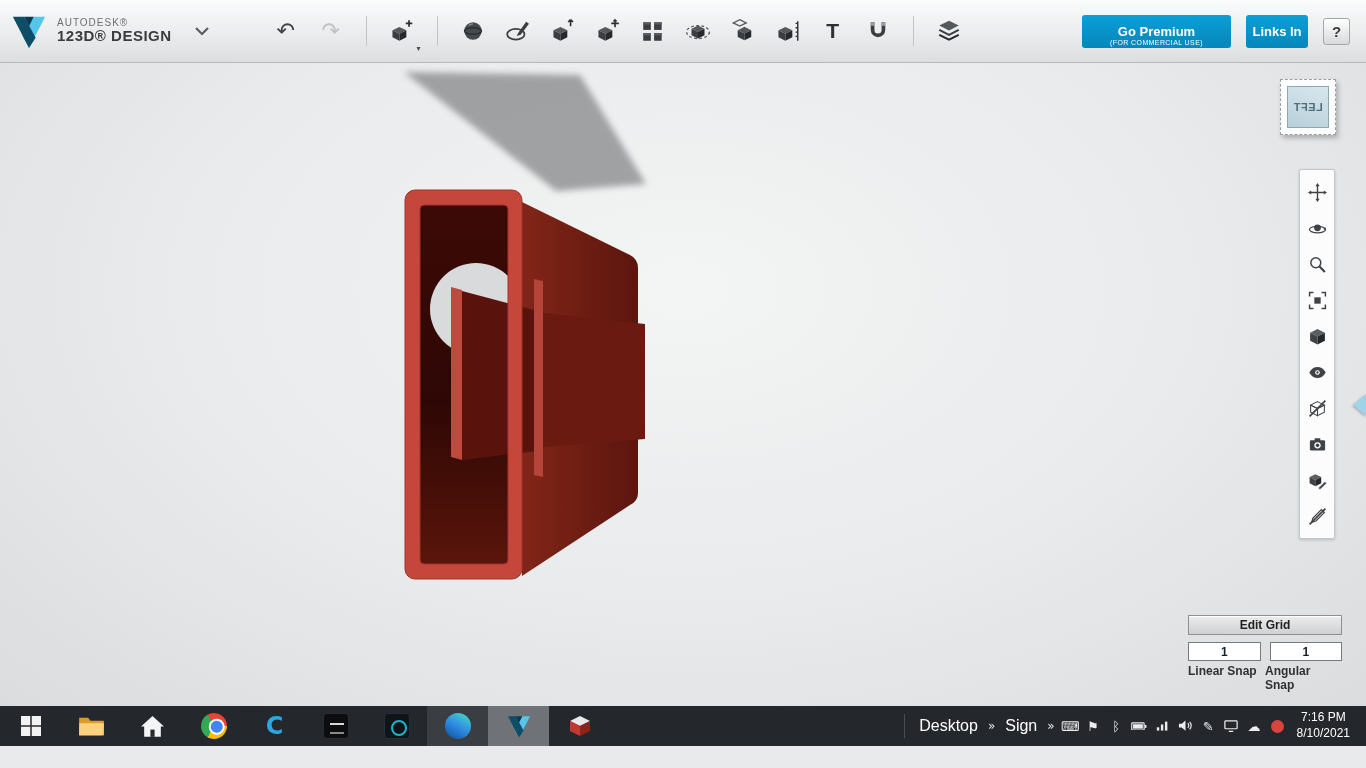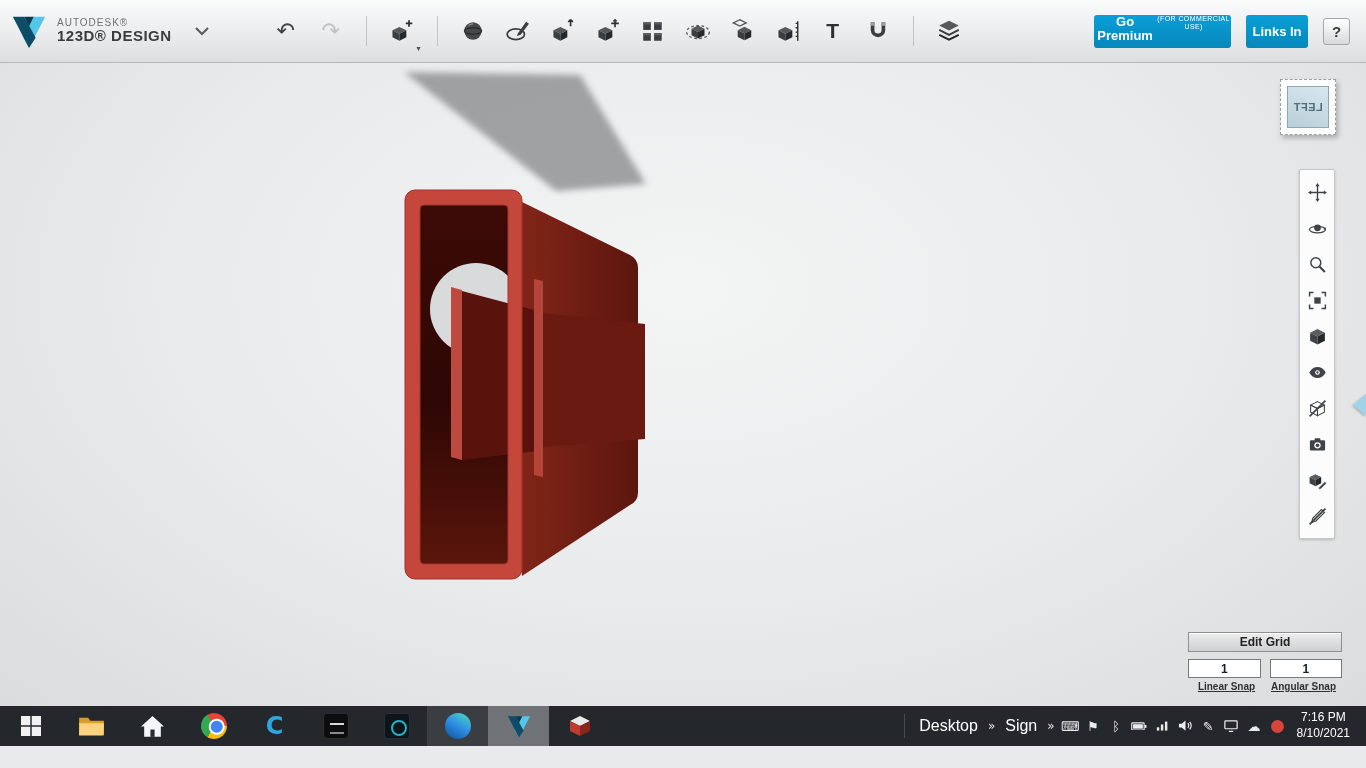--- a/index.html
+++ b/index.html
@@ -31,21 +31,21 @@
   .tools { display:flex; align-items:center; margin-left:55px; gap:3px; }
   .tool { position:relative; width:42px; height:42px; display:flex; align-items:center; justify-content:center; border-radius:3px; cursor:pointer; }
   .ti { width:26px; height:26px; }
   .arrow-glyph { font-size:22px; line-height:1; color:#3f4347; }
   .arrow-glyph.disabled { color:#bfc2c4; }
   .tsep { width:1px; height:30px; background:#c2c4c6; margin:0 11px; }
   .tool-caret { position:absolute; right:2px; bottom:-1px; font-size:8px; color:#4a4e51; }
   .text-tool-glyph { font-size:21px; font-weight:bold; color:#2e3234; }
 
   .appbar-right { margin-left:auto; display:flex; align-items:center; gap:15px; padding-right:6px; }
-  .btn-premium { width:137px; height:33px; background:linear-gradient(var(--accent-blue,#0a9fd8), #0687b9); border-radius:3px; color:#fff; text-align:center; cursor:pointer; display:flex; flex-direction:row; justify-content:flex-end; line-height:1.15; }
+  .btn-premium { width:149px; height:33px; background:linear-gradient(var(--accent-blue,#0a9fd8), #0687b9); border-radius:3px; color:#fff; text-align:center; cursor:pointer; display:flex; flex-direction:column; justify-content:flex-end; line-height:1.15; }
   .btn-premium .l1 { font-size:13px; font-weight:bold; }
   .btn-premium .l2 { font-size:7px; letter-spacing:.4px; }
   .btn-signin { width:62px; height:33px; background:linear-gradient(var(--accent-blue,#0a9fd8), #0687b9); border-radius:3px; color:#fff; font-size:13px; font-weight:bold; display:flex; align-items:center; justify-content:center; cursor:pointer; }
   .btn-help { width:27px; height:27px; background:linear-gradient(#ffffff,#d8d9da); border:1px solid #a5a8aa; border-radius:3px; color:#3a3e41; font-size:15px; font-weight:bold; display:flex; align-items:center; justify-content:center; cursor:pointer; }
 
   
   .viewport { position:relative; height:643px; background:radial-gradient(ellipse at 50% 35%, #f3f4f4 0%, var(--canvas-bg,#e9eaeb) 55%, #dbdcde 100%); overflow:hidden; }
   .scene { position:absolute; inset:0; }
 
   .viewcube { position:absolute; top:16px; right:30px; width:56px; height:56px; background:#fdfdfd; border:1px dashed #98a0a4; box-shadow:2px 3px 5px rgba(0,0,0,.25); display:flex; align-items:center; justify-content:center; cursor:pointer; }
@@ -55,21 +55,21 @@
   .nav-btn { width:30px; height:30px; display:flex; align-items:center; justify-content:center; cursor:pointer; border-radius:2px; }
   .nav-btn svg { width:19px; height:19px; }
 
   .panel-handle { position:absolute; right:0; top:331px; width:0; height:0; border-top:11px solid transparent; border-bottom:11px solid transparent; border-right:13px solid #9fd4e8; filter:drop-shadow(-1px 1px 1px rgba(0,0,0,.25)); cursor:pointer; }
 
   .grid-panel { position:absolute; right:24px; bottom:14px; width:154px; }
   .eg-btn { height:20px; background:linear-gradient(#ededee,#cfd0d1); border:1px solid #8e9092; box-shadow:inset 0 1px 0 #fff; font-size:12px; font-weight:bold; color:#222; display:flex; align-items:center; justify-content:center; cursor:pointer; }
   .eg-inputs { display:flex; gap:9px; margin-top:7px; }
   .eg-inputs input { flex:1; width:50%; height:19px; border:1px solid #767a7c; background:#fff; text-align:center; font-size:12px; font-weight:bold; color:#10202c; font-family:"Liberation Sans",sans-serif; }
   .eg-labels { display:flex; margin-top:3px; }
-  .eg-labels span { flex:1; text-align:center; font-size:10px; font-weight:bold; color:#2e3234;text-decoration:underline; }
+  .eg-labels span { flex:1; font-size:12px; font-weight:bold; color:#2e3234; }
 
   
   .taskbar { height:40px; background:var(--taskbar-bg,#24272b); display:flex; align-items:stretch; color:#eee; }
   .tb-apps { display:flex; }
   .app-cell { width:61px; display:flex; align-items:center; justify-content:center; cursor:pointer; }
   .app-cell.active { background:#6f7276; }
   .app-cell.active-soft { background:#3a3d41; }
   .chrome-icon { position:relative; width:26px; height:26px; border-radius:50%; background:conic-gradient(#ea4335 0 120deg, #fbbc05 120deg 240deg, #34a853 240deg 360deg); transform:rotate(-30deg); }
   .chrome-icon::after { content:""; position:absolute; left:7px; top:7px; width:12px; height:12px; border-radius:50%; background:#4286f5; border:2.5px solid #fff; }
   .cura-glyph { font-size:24px; font-weight:bold; color:#2ea7e0; line-height:1; }

